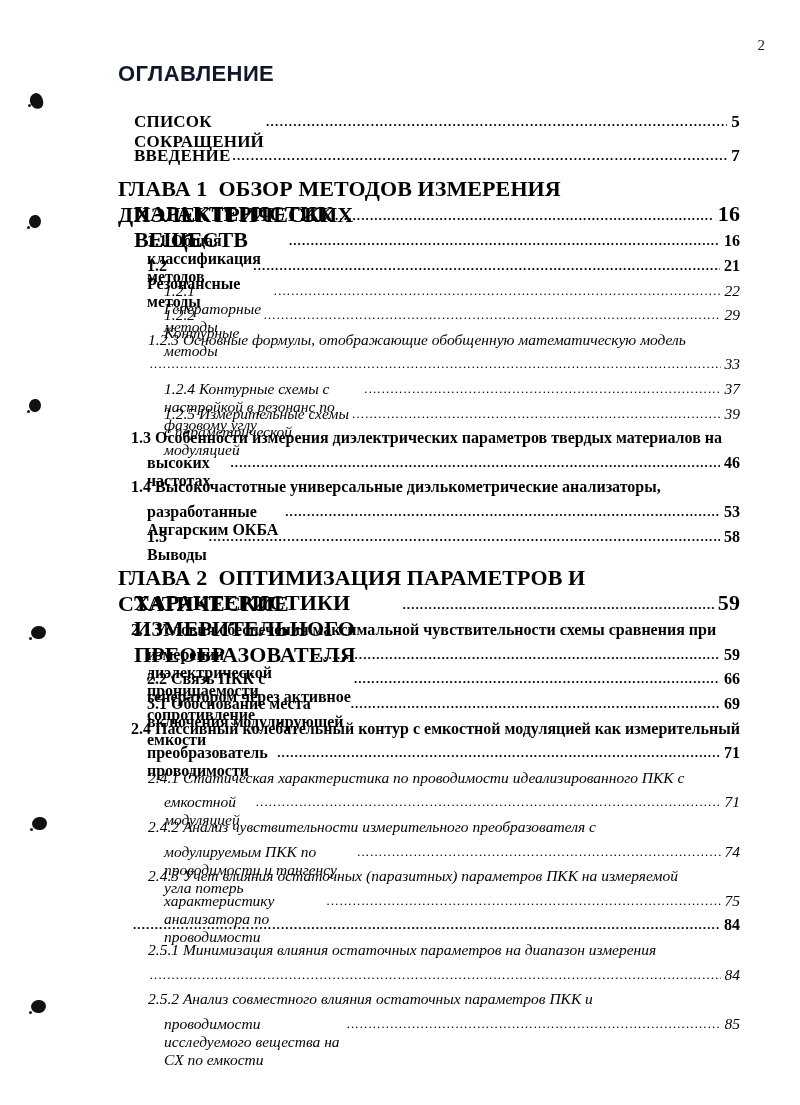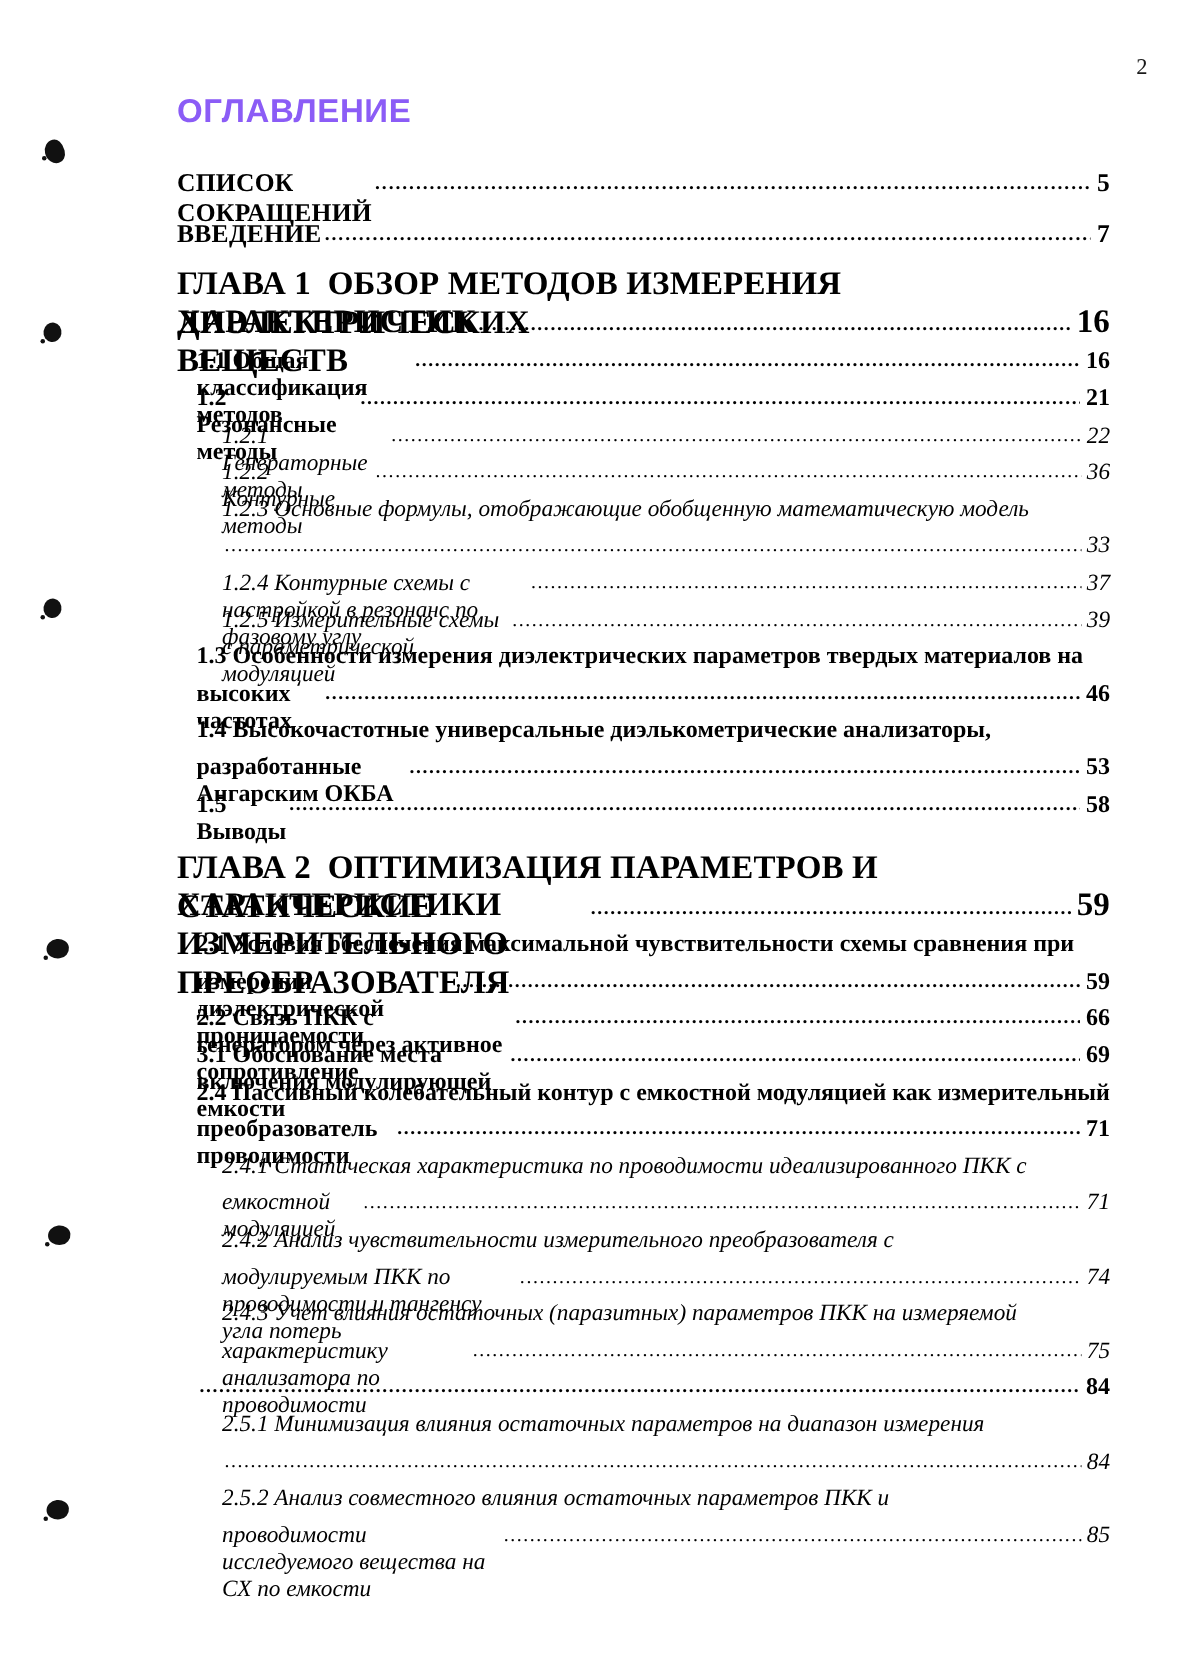--- a/index.html
+++ b/index.html
@@ -38,21 +38,21 @@
   
   .doc-title {
     position: absolute;
     left: 118px;
     top: 62px;
     font-family: "Liberation Sans", "DejaVu Sans", sans-serif;
     font-weight: bold;
     font-size: 22px;
     letter-spacing: 0.4px;
     line-height: 1.1;
-    color: #8b5cf6;
+    color: #0f172a;
   }
 
   
   .toc {
     position: absolute;
     left: 0;
     top: 112px;
     width: 800px;
   }
 
@@ -64,20 +64,21 @@
 
   
   .entry-line {
     display: flex;
     align-items: baseline;
     width: 100%;
   }
 
   .entry-text {
     white-space: pre-wrap;
+    margin-left: 16px;
   }
 
   .leader {
     flex: 1 1 auto;
     min-width: 6px;
     overflow: hidden;
     white-space: nowrap;
     margin: 0 1px 0 2px;
     color: #000;
     position: relative;
@@ -225,21 +226,21 @@
         <div class="entry-line line-row">
           <span class="entry-text">1.2.1 Генераторные методы</span>
           <span class="leader"></span>
           <span class="entry-page">22</span>
         </div>
       </div>
       <div class="toc-entry lvl-2">
         <div class="entry-line line-row">
           <span class="entry-text">1.2.2 Контурные методы</span>
           <span class="leader"></span>
-          <span class="entry-page">36</span>
+          <span class="entry-page">29</span>
         </div>
       </div>
       <div class="toc-entry lvl-2">
         <div class="entry-wrap line-row">1.2.3 Основные формулы, отображающие обобщенную математическую модель</div>
         <div class="entry-line line-row">
           <span class="leader"></span>
           <span class="entry-page">33</span>
         </div>
       </div>
       <div class="toc-entry lvl-2">

